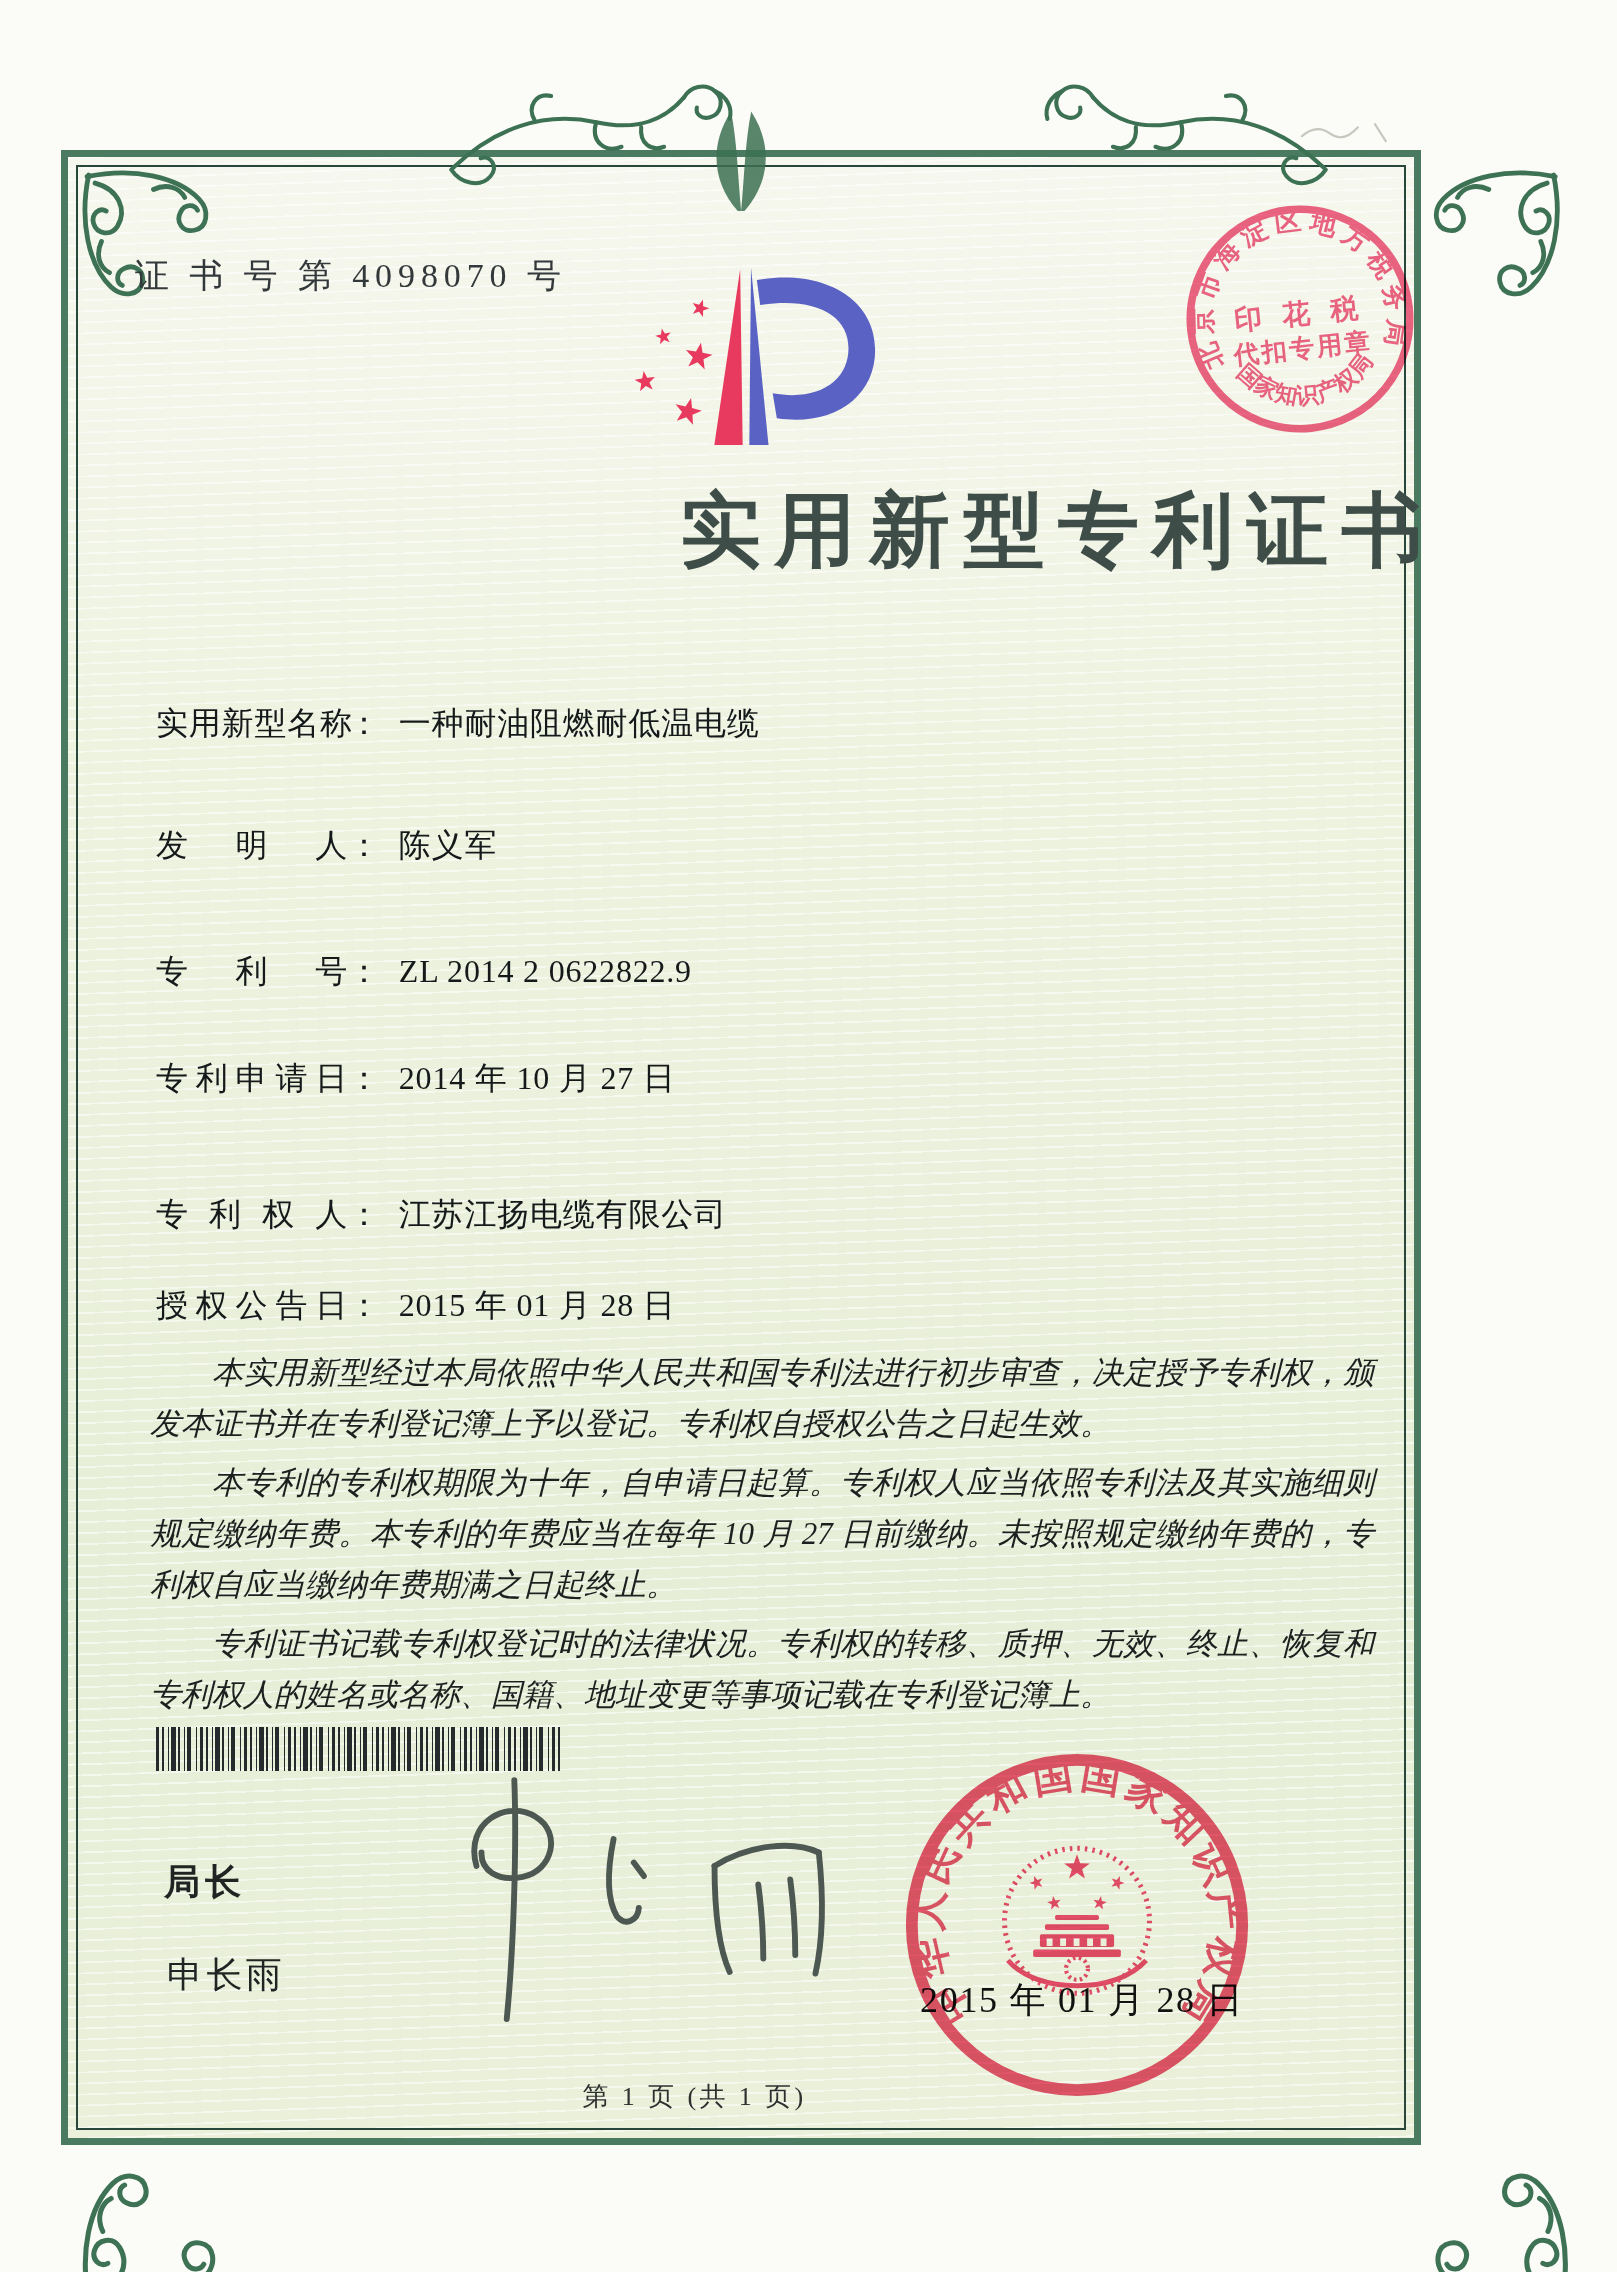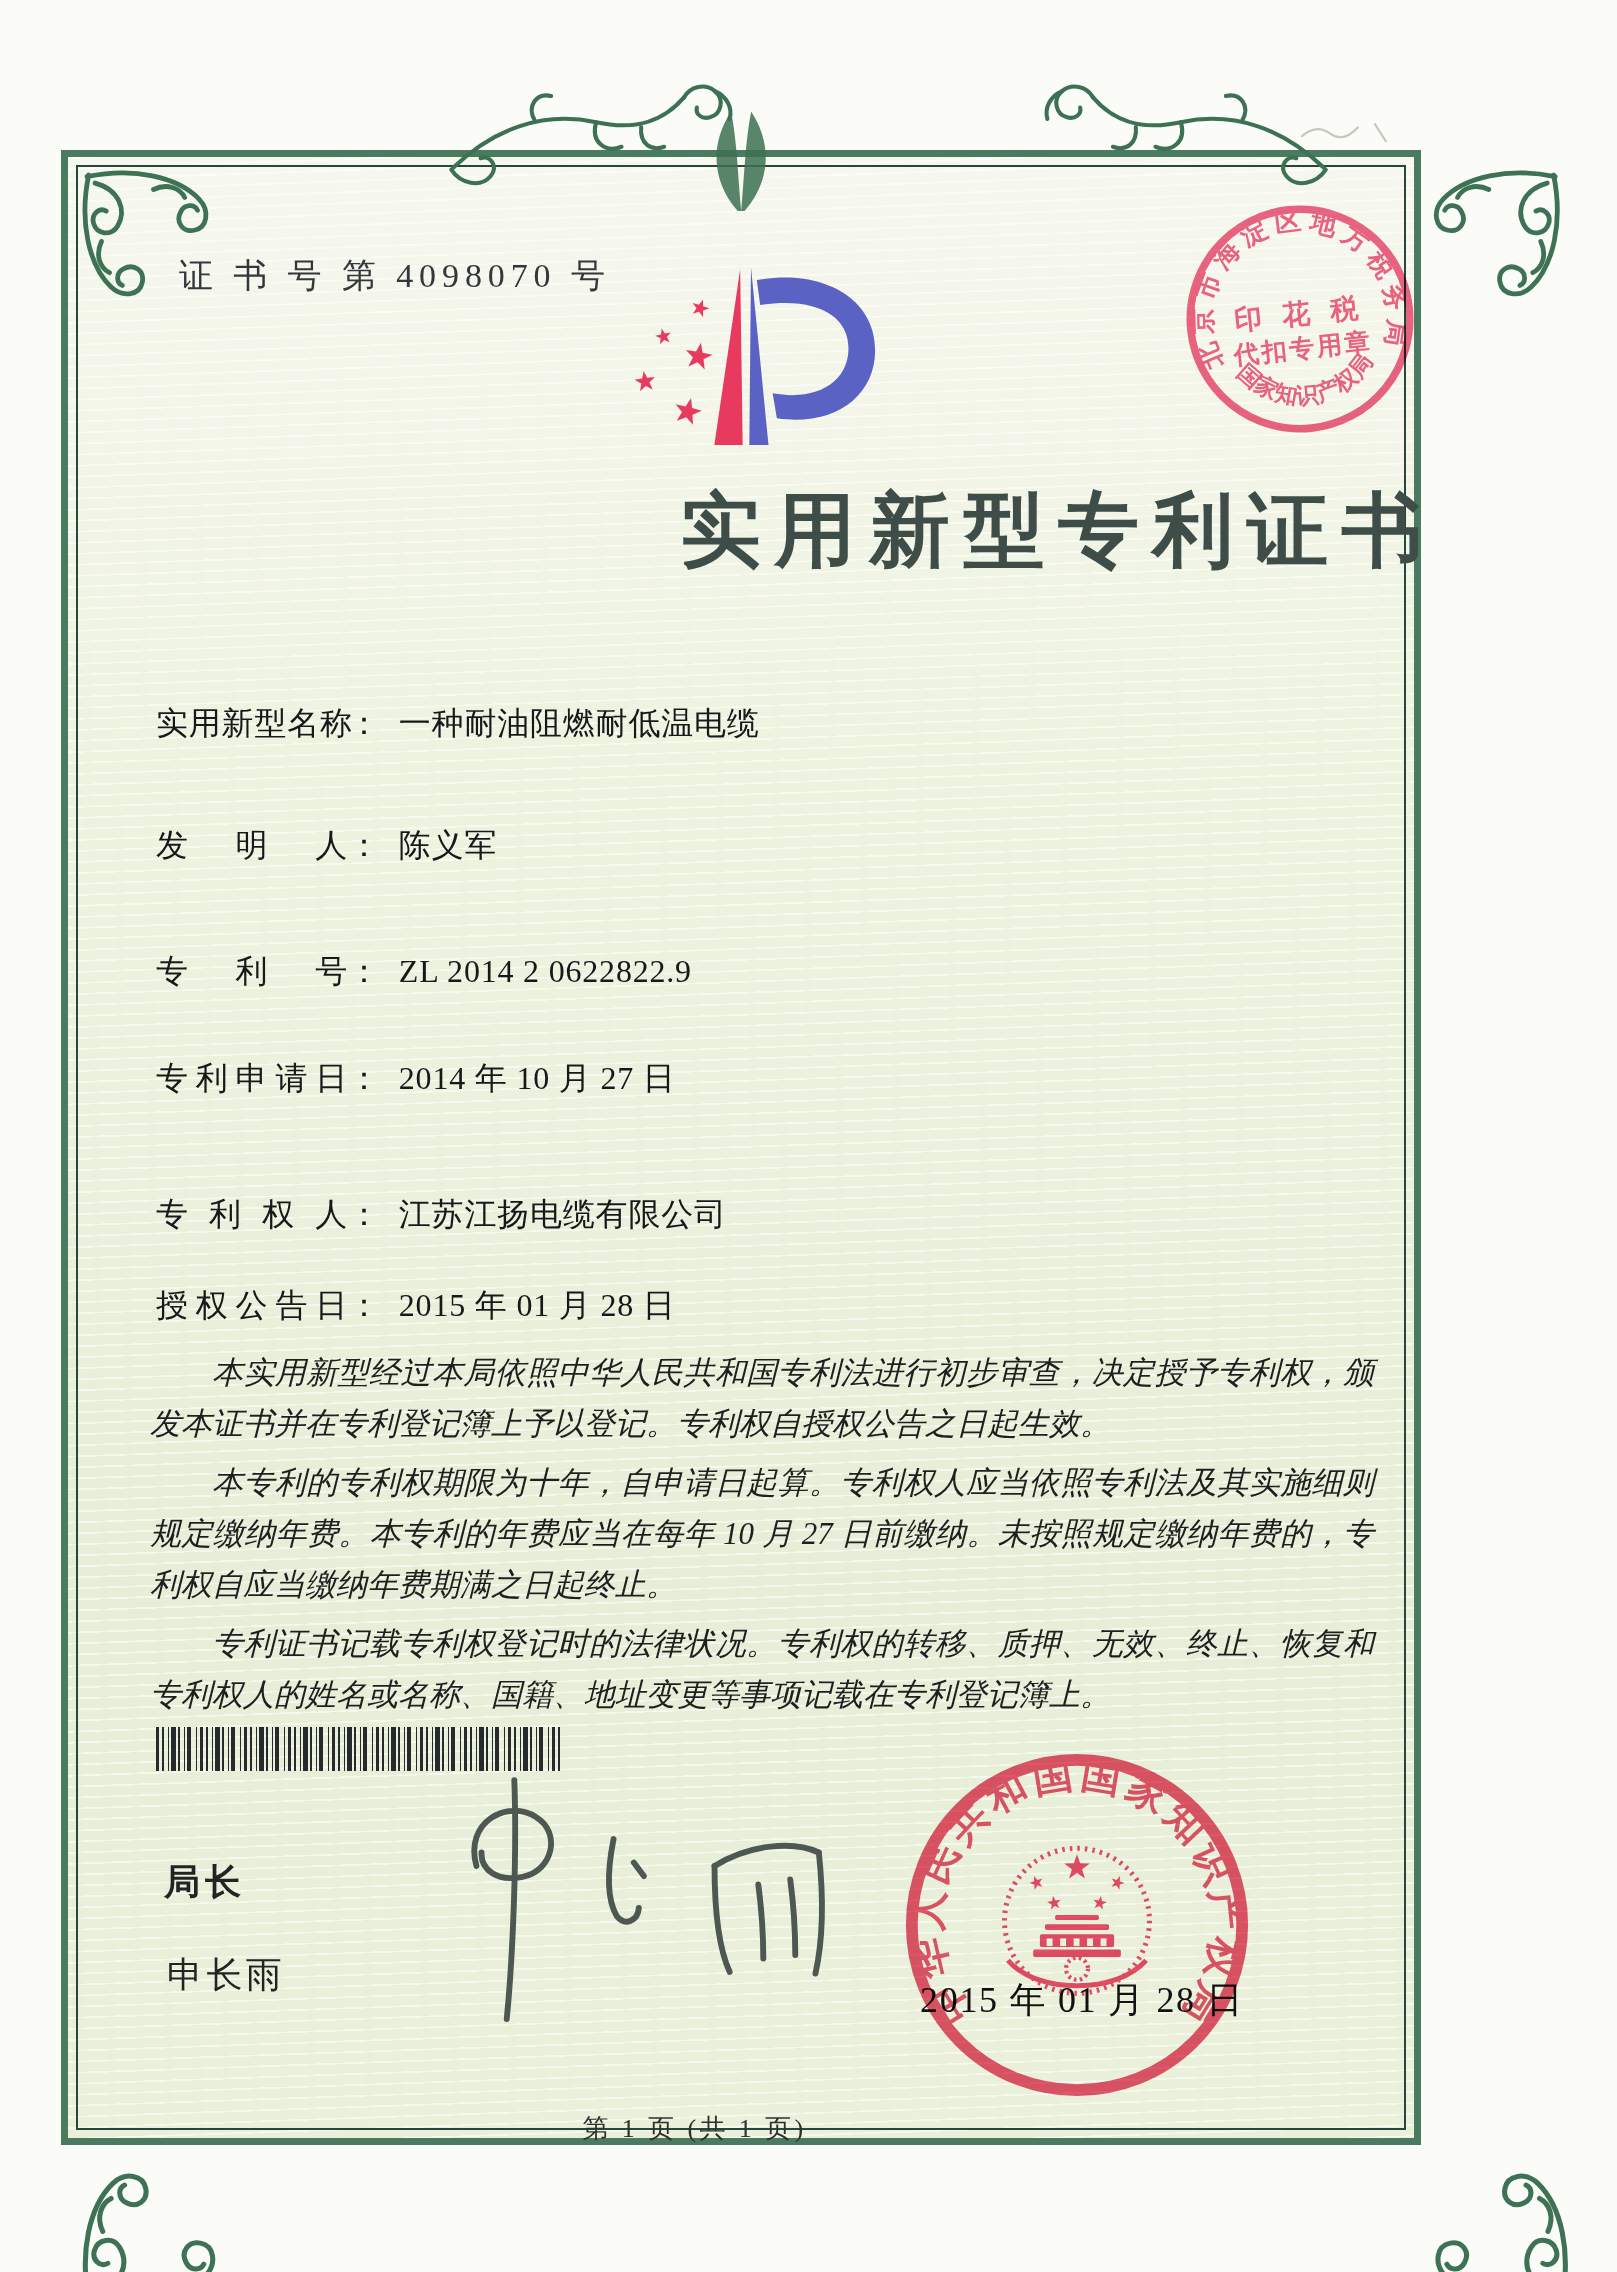--- a/index.html
+++ b/index.html
@@ -17,21 +17,21 @@
       repeating-linear-gradient(178deg, rgba(255,255,255,.55) 0 1.7px, rgba(255,255,255,0) 1.7px 11px),
       linear-gradient(180deg,#f6f7ee 0%,#eef3e0 30%,#e7eed7 72%,#eaf0da 100%);
   }
   .frame-inner{
     position:absolute;left:8.4px;top:8.4px;right:8.4px;bottom:8.4px;
     border:2.5px solid #27473a;box-sizing:border-box;
   }
   
   .cert-number{
     position:absolute;left:135px;top:253px;
-    font-size:34px;letter-spacing:5.9px;color:#33383a;z-index:3;margin-left:44px;
+    font-size:34px;letter-spacing:5.9px;color:#33383a;z-index:3;
   }
   .logo{position:absolute;left:581px;top:255px;width:335px;height:200px;z-index:3;}
   .cert-title{
     position:absolute;left:63px;top:477px;width:1373px;text-align:right;
     font-size:81px;font-weight:700;letter-spacing:13.5px;color:#3f4d49;z-index:3;
   }
   
   .field{
     position:absolute;left:156px;width:1230px;font-size:32px;color:#15191a;
     letter-spacing:0.8px;z-index:3;white-space:nowrap;
@@ -77,21 +77,21 @@
     position:absolute;left:900px;top:1748px;width:354px;height:354px;z-index:5;
     opacity:.93;mix-blend-mode:multiply;
   }
   .seal-date{
     position:absolute;left:920px;top:1976px;font-size:36px;color:#121212;
     letter-spacing:1.7px;z-index:6;mix-blend-mode:multiply;white-space:nowrap;
   }
   
   .page-footer{
     position:absolute;left:63px;top:2079px;width:1263px;text-align:center;
-    font-size:26px;letter-spacing:3.4px;color:#2d302e;z-index:3;margin-top:32px;
+    font-size:26px;letter-spacing:3.4px;color:#2d302e;z-index:3;
   }
   
   .decor{position:absolute;left:0;top:0;width:1617px;height:2273px;z-index:2;pointer-events:none;}
   
   .seal-ring-text{font-size:47px;font-weight:700;fill:#e94a67;font-family:"Liberation Serif","DejaVu Serif",serif;}
   .stamp-arc-top{font-size:31px;font-weight:700;fill:#ef5077;font-family:"Liberation Serif","DejaVu Serif",serif;}
   .stamp-arc-bottom{font-size:27px;font-weight:700;fill:#ef5077;font-family:"Liberation Serif","DejaVu Serif",serif;}
   .stamp-center1{font-size:33px;font-weight:700;fill:#ef5077;letter-spacing:8px;font-family:"Liberation Serif","DejaVu Serif",serif;}
   .stamp-center2{font-size:30px;font-weight:700;fill:#ef5077;letter-spacing:3px;font-family:"Liberation Serif","DejaVu Serif",serif;}
 </style>

